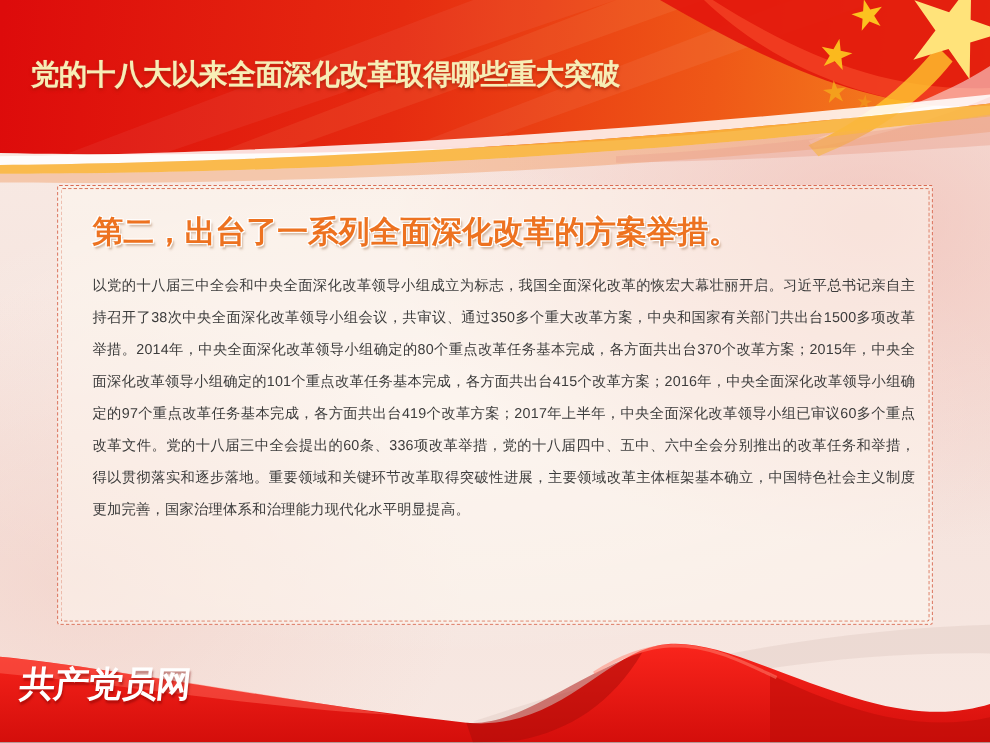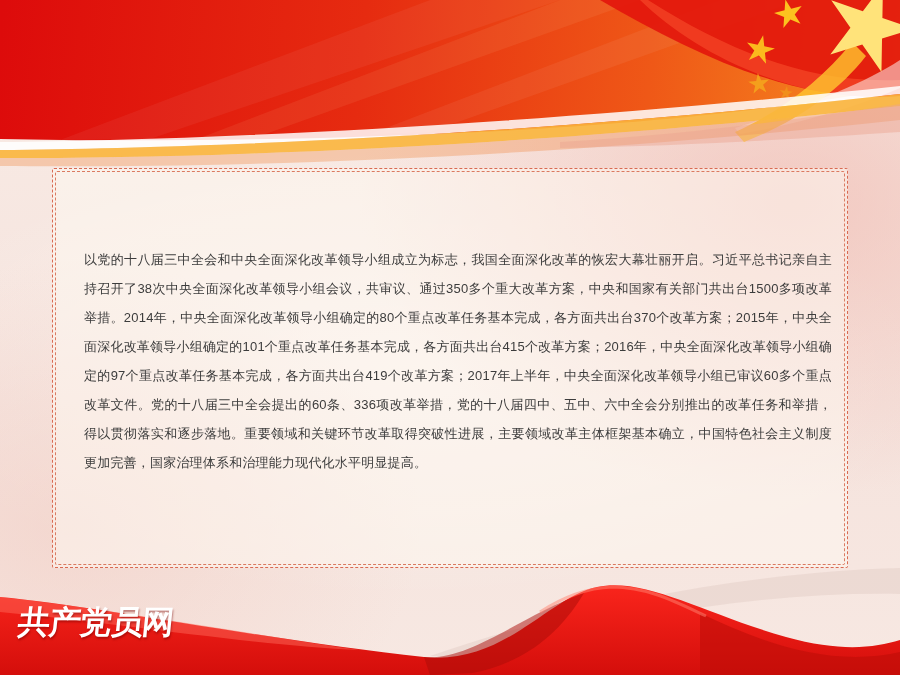--- a/index.html
+++ b/index.html
@@ -101,22 +101,24 @@
 
     <g>
       <path d="M0,597 C90,605 280,642 424,657 C505,665 548,597 597,587 C646,577 704,614 786,637 C840,652 874,648 900,640 L900,675 L0,675 Z" fill="url(#gRib)"></path>
       <path d="M424,657 C470,661 520,616 584,593 C556,640 518,664 472,673 L430,675 Z" fill="#a90b07" opacity="0.5"></path>
       <path d="M700,613 C760,642 830,668 900,652 L900,675 L700,675 Z" fill="#bb0c08" opacity="0.55"></path>
       <path d="M0,597 C120,610 260,636 360,650 C250,645 110,622 0,612 Z" fill="#ff6f60" opacity="0.45"></path>
       <path d="M540,612 C566,595 588,588 612,587 C648,587 676,602 706,616" stroke="#ff8472" stroke-width="3" fill="none" opacity="0.5"></path>
     </g>
   </svg>
 
+  <div class="page-title">党的十八大以来全面深化改革取得哪些重大突破</div>
 
   <div class="content-box"></div>
 
+  <div class="box-heading">第二，出台了一系列全面深化改革的方案举措。</div>
 
   <div class="box-body">以党的十八届三中全会和中央全面深化改革领导小组成立为标志，我国全面深化改革的恢宏大幕壮丽开启。习近平总书记亲自主持召开了38次中央全面深化改革领导小组会议，共审议、通过350多个重大改革方案，中央和国家有关部门共出台1500多项改革举措。2014年，中央全面深化改革领导小组确定的80个重点改革任务基本完成，各方面共出台370个改革方案；2015年，中央全面深化改革领导小组确定的101个重点改革任务基本完成，各方面共出台415个改革方案；2016年，中央全面深化改革领导小组确定的97个重点改革任务基本完成，各方面共出台419个改革方案；2017年上半年，中央全面深化改革领导小组已审议60多个重点改革文件。党的十八届三中全会提出的60条、336项改革举措，党的十八届四中、五中、六中全会分别推出的改革任务和举措，得以贯彻落实和逐步落地。重要领域和关键环节改革取得突破性进展，主要领域改革主体框架基本确立，中国特色社会主义制度更加完善，国家治理体系和治理能力现代化水平明显提高。</div>
 
   <div class="logo-name">共产党员网</div>
   <div class="logo-url">WWW.12371.CN</div>
 
 </div>
 
 </body></html>

